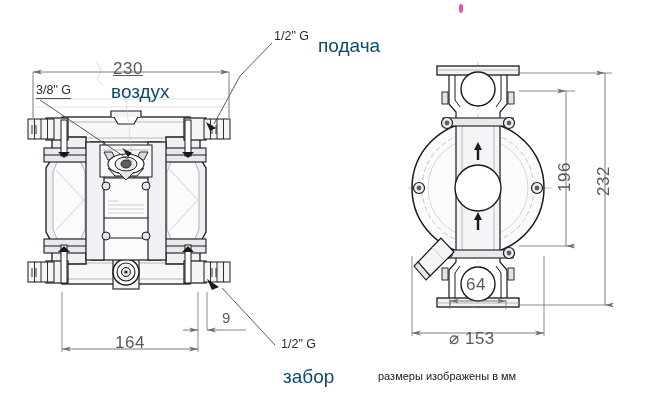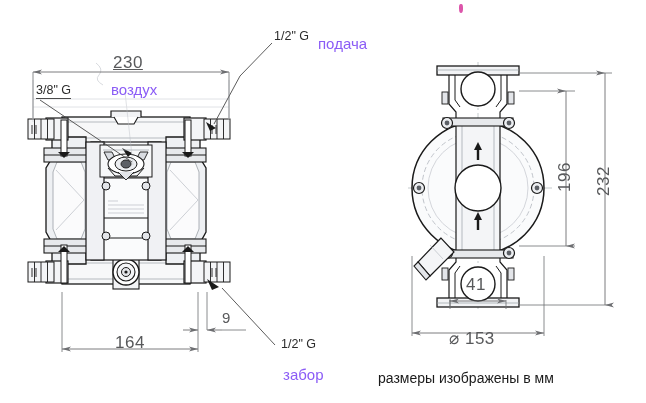--- a/index.html
+++ b/index.html
@@ -45,26 +45,26 @@
   }
   .ann-thread {
     color: #2b2b2b;
     font-size: 12.5px;
   }
   .ann-thread.u {
     border-bottom: 1px solid #4a4a4a;
     padding-bottom: 1px;
   }
   .ann-word {
-    color: #8b5cf6;
-    font-size: 15px;
+    color: #0c4a6e;
+    font-size: 19px;
   }
   .note {
     color: #1a1a1a;
-    font-size: 14px;
+    font-size: 11px;
   }
   .rot {
     transform: rotate(-90deg);
     transform-origin: left top;
   }
   .pink-mark {
     position: absolute;
     width: 4px;
     height: 9px;
     background: #d6379b;
@@ -363,21 +363,21 @@
       <line x1="450" y1="298" x2="450" y2="302" stroke-width="0.8"></line>
       <line x1="450" y1="301" x2="506" y2="301" stroke-width="0.9" marker-start="url(#arL)" marker-end="url(#ar)"></line>
 
       <line x1="412" y1="256" x2="412" y2="336" stroke-width="0.8"></line>
       <line x1="544" y1="256" x2="544" y2="336" stroke-width="0.8"></line>
       <line x1="412" y1="333" x2="544" y2="333" stroke-width="0.9" marker-start="url(#arL)" marker-end="url(#ar)"></line>
     </g>
 
   </svg>
 
-  <div class="lbl dim-txt" style="left:113px; top:54px;text-decoration:underline;">230</div>
+  <div class="lbl dim-txt" style="left:113px; top:60px;text-decoration:underline;">230</div>
 
   <div class="lbl ann-thread u" style="left:36px; top:84px;">3/8" G</div>
 
   <div class="lbl ann-word" style="left:111px; top:82px;">воздух</div>
 
   <div class="lbl ann-thread" style="left:274px; top:30px;">1/2" G</div>
 
   <div class="lbl ann-word" style="left:318px; top:36px;">подача</div>
 
   <div class="lbl dim-txt" style="left:115px; top:334px;">164</div>
@@ -385,21 +385,21 @@
   <div class="lbl dim-txt-sm" style="left:222px; top:310px;">9</div>
 
   <div class="lbl ann-thread" style="left:281px; top:338px;">1/2" G</div>
 
   <div class="lbl ann-word" style="left:283px; top:367px;">забор</div>
 
   <div class="lbl dim-txt rot" style="left:556px; top:192px;">196</div>
 
   <div class="lbl dim-txt rot" style="left:595px; top:196px;">232</div>
 
-  <div class="lbl dim-txt" style="left:466px; top:276px;">41</div>
+  <div class="lbl dim-txt" style="left:466px; top:276px;">64</div>
 
   <div class="lbl dim-txt" style="left:449px; top:310px;margin-top:20px;">⌀ 153</div>
 
   <div class="lbl note" style="left:378px; top:371px;">размеры изображены в мм</div>
 
   <div class="pink-mark" style="left:459px; top:4px;"></div>
 
 </div>
 
 </body></html>

